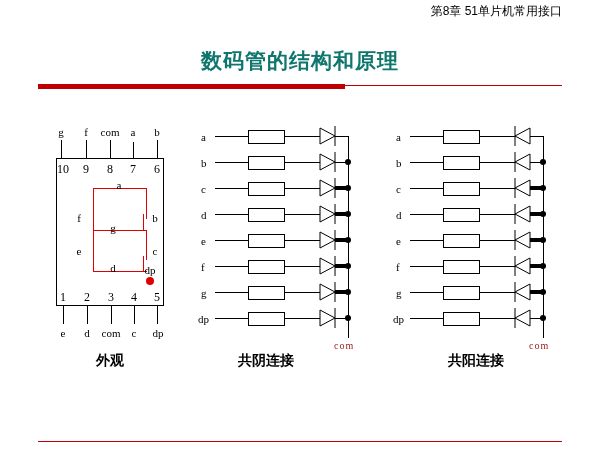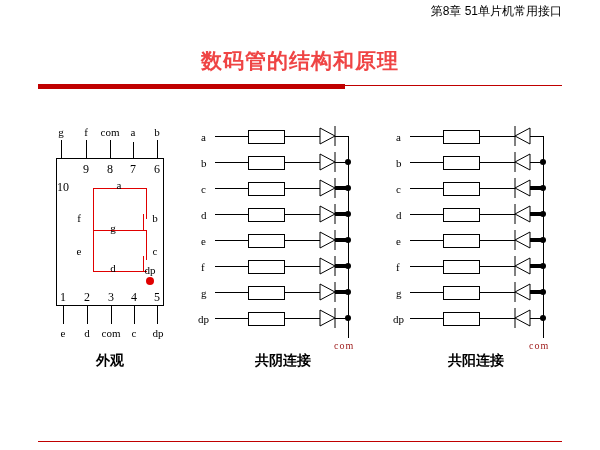--- a/index.html
+++ b/index.html
@@ -36,21 +36,21 @@
     position: absolute;
     top: 48px;
     left: 0;
     width: 600px;
     text-align: center;
     font-family: "Liberation Serif", "DejaVu Serif", serif;
     font-weight: bold;
     font-size: 21px;
     line-height: 26px;
     letter-spacing: 1px;
-    color: #ef4444;
+    color: #0f766e;
     white-space: nowrap;
   }
   .title-bar-thick {
     position: absolute;
     left: 38px;
     top: 84px;
     width: 307px;
     height: 5px;
     background: #c00000;
   }
@@ -127,21 +127,21 @@
   <div class="lbl center" style="left:150px; top:126px; width:14px;">b</div>
 
   <div class="vline" style="left:61px;  top:140px; height:18px;"></div>
   <div class="vline" style="left:86px;  top:140px; height:18px;"></div>
   <div class="vline" style="left:110px; top:140px; height:18px;"></div>
   <div class="vline" style="left:133px; top:142px; height:16px;"></div>
   <div class="vline" style="left:157px; top:140px; height:18px;"></div>
 
   <div class="box-outline" style="left:56px; top:158px; width:108px; height:148px;"></div>
 
-  <div class="lbl num center" style="left:54px;  top:181px; width:18px;">10</div>
+  <div class="lbl num center" style="left:54px;  top:163px; width:18px;">10</div>
   <div class="lbl num center" style="left:79px;  top:163px; width:14px;">9</div>
   <div class="lbl num center" style="left:103px; top:163px; width:14px;">8</div>
   <div class="lbl num center" style="left:126px; top:163px; width:14px;">7</div>
   <div class="lbl num center" style="left:150px; top:163px; width:14px;">6</div>
 
   <div class="seg-line" style="left:93px;  top:188px; width:54px; height:1px;"></div>
   <div class="seg-line" style="left:93px;  top:188px; width:1px;  height:42px;"></div>
   <div class="seg-line" style="left:146px; top:188px; width:1px;  height:31px;"></div>
   <div class="seg-line" style="left:143px; top:214px; width:1px;  height:16px;"></div>
   <div class="seg-line" style="left:93px;  top:230px; width:54px; height:1px;"></div>
@@ -270,21 +270,21 @@
       <circle cx="133" cy="94" r="3"></circle>
       <circle cx="133" cy="120" r="3"></circle>
       <circle cx="133" cy="146" r="3"></circle>
       <circle cx="133" cy="172" r="3"></circle>
       <circle cx="133" cy="198" r="3"></circle>
     </g>
   </svg>
 
   <div class="lbl com-red" style="left:334px; top:340px;">com</div>
 
-  <div class="lbl cn center" style="left:233px; top:353px; width:100px;">共阴连接</div>
+  <div class="lbl cn center" style="left:216px; top:353px; width:100px;">共阴连接</div>
 </div>
 
 <div>
 
   <div class="lbl" style="left:396px; top:131px;">a</div>
   <div class="lbl" style="left:396px; top:157px;">b</div>
   <div class="lbl" style="left:396px; top:183px;">c</div>
   <div class="lbl" style="left:396px; top:209px;">d</div>
   <div class="lbl" style="left:396px; top:235px;">e</div>
   <div class="lbl" style="left:396px; top:261px;">f</div>

